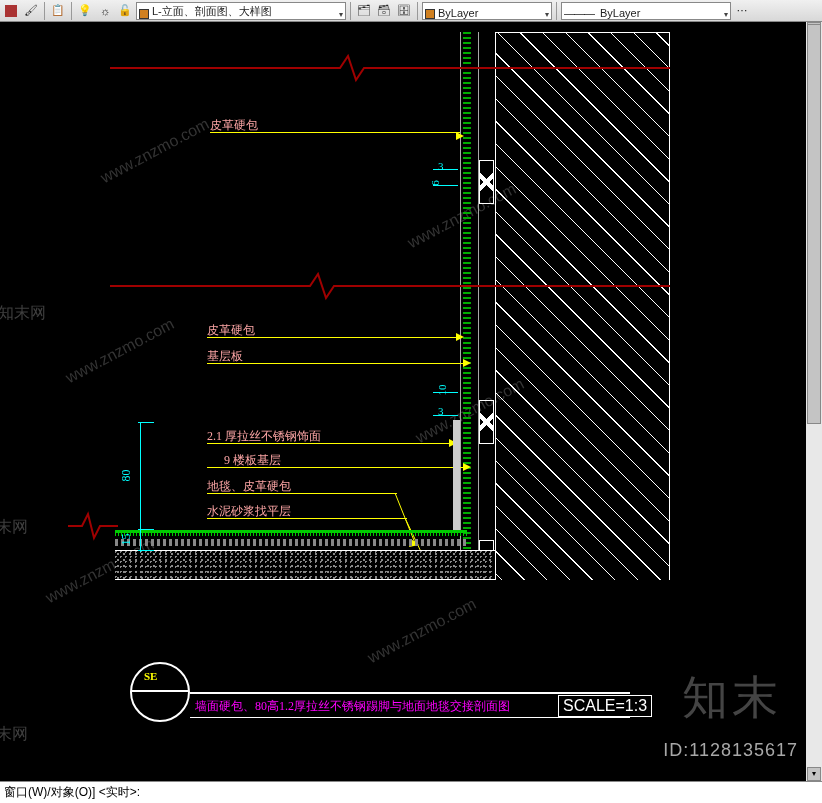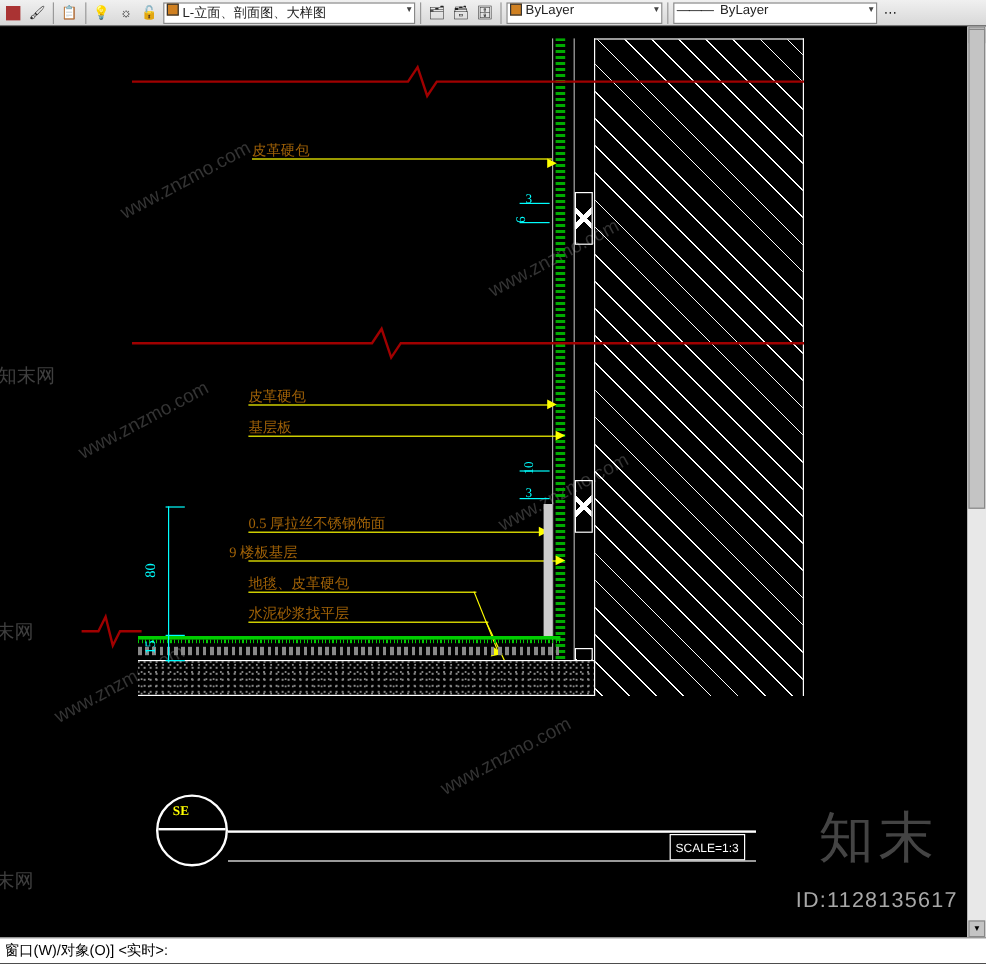--- a/index.html
+++ b/index.html
@@ -1,28 +1,28 @@
 <!DOCTYPE html>
 <html><head>
 <meta charset="utf-8">
 <style>
 *{box-sizing:border-box;margin:0;padding:0;font-family:"Microsoft YaHei","SimSun",sans-serif}
 body{background:#000;width:822px;height:803px;overflow:hidden;position:relative}
 .toolbar{height:22px;background:linear-gradient(#f0f0f0,#d8d8d8);border-bottom:1px solid #888;display:flex;align-items:center;font-size:11px;color:#222;gap:2px;padding:0 2px}
 .tb-sep{width:1px;height:18px;background:#999;margin:0 2px}
 .tb-btn{width:18px;height:18px;display:flex;align-items:center;justify-content:center;border:1px solid transparent;cursor:pointer}
-.combo{height:18px;background:#fff;border:1px solid #888;display:flex;align-items:flex-start;padding:0 2px;font-size:11px;min-width:0}
+.combo{height:18px;background:#fff;border:1px solid #888;display:flex;align-items:flex-end;padding:0 2px;font-size:11px;min-width:0}
 .combo .sw{width:10px;height:10px;border:1px solid #333;margin-right:3px;flex-shrink:0}
 .combo .dd{margin-left:auto;font-size:8px;color:#444;padding-left:4px}
 .canvas{position:absolute;top:22px;left:0;right:0;bottom:22px;background:#000}
 .scroll-v{position:absolute;right:0;top:22px;bottom:22px;width:16px;background:#e8e8e8}
 .scroll-v .thumb{position:absolute;top:2px;left:1px;right:1px;height:400px;background:#c4c4c4;border:1px solid #888}
 .scroll-v .arr{position:absolute;left:1px;right:1px;height:14px;background:#c4c4c4;border:1px solid #888;font-size:8px;text-align:center;line-height:12px}
 .cmdbar{position:absolute;bottom:0;left:0;right:0;height:22px;background:#fff;border-top:1px solid #888;font-size:12px;display:flex;align-items:center;padding:0 4px;font-family:SimSun,monospace}
-.txt{position:absolute;color:#a16207;font-size:12px;white-space:nowrap;font-family:SimSun,serif}
+.txt{position:absolute;color:#fca5a5;font-size:12px;white-space:nowrap;font-family:SimSun,serif}
 .txt-c{color:#0ff}
 .txt-w{color:#fff}
 .wm{position:absolute;color:#3a3a3a;font-size:16px;transform:rotate(-28deg);font-family:Arial;pointer-events:none;opacity:.9}
 .wm2{position:absolute;color:#4a4a4a;font-size:16px;font-family:"Microsoft YaHei";pointer-events:none;opacity:.85}
 .hatch{position:absolute;overflow:hidden}
 .hatch::before{content:"";position:absolute;inset:-20px;background:repeating-linear-gradient(45deg,#fff 0,#fff 1px,transparent 1px,transparent 16px)}
 .gravel{position:absolute;background-image:radial-gradient(#888 1px,transparent 1px),radial-gradient(#888 1px,transparent 1px);background-size:6px 6px,5px 5px;background-position:0 0,3px 3px;background-color:#000;border-top:1px solid #fff;border-bottom:1px solid #fff}
 .leader{position:absolute;border-bottom:1px solid #ff0}
 .dim{position:absolute;border-left:1px solid #0ff}
 .dimh{position:absolute;border-top:1px solid #0ff}
@@ -116,27 +116,27 @@
   <svg style="top:311px;left:456px" width="10" height="10">
       <polygon points="0,0 8,4 0,8" fill="#ff0"></polygon>
     </svg>
 
   <div class="txt" style="top:326px;left:207px">基层板</div>
   <div class="leader" style="top:341px;left:207px;width:260px"></div>
   <svg style="top:337px;left:463px" width="10" height="10">
       <polygon points="0,0 8,4 0,8" fill="#ff0"></polygon>
     </svg>
 
-  <div class="txt" style="top:406px;left:207px">0.5 厚拉丝不锈钢饰面</div>
+  <div class="txt" style="top:406px;left:207px">2.1 厚拉丝不锈钢饰面</div>
   <div class="leader" style="top:421px;left:207px;width:246px"></div>
   <svg style="top:417px;left:449px" width="10" height="10">
       <polygon points="0,0 8,4 0,8" fill="#ff0"></polygon>
     </svg>
 
-  <div class="txt" style="top:430px;left:191px">9 楼板基层</div>
+  <div class="txt" style="top:430px;left:224px">9 楼板基层</div>
   <div class="leader" style="top:445px;left:207px;width:260px"></div>
   <svg style="top:441px;left:463px" width="10" height="10">
       <polygon points="0,0 8,4 0,8" fill="#ff0"></polygon>
     </svg>
 
   <div class="txt" style="top:456px;left:207px">地毯、皮革硬包</div>
   <div class="leader" style="top:471px;left:207px;width:190px"></div>
   <svg style="top:471px;left:395px" width="30" height="60">
       <polyline points="0,0 20,50" stroke="#ff0" fill="none"></polyline>
       <polygon points="16,46 24,52 14,54" fill="#ff0"></polygon>
@@ -170,22 +170,23 @@
   <div class="dimh" style="top:528px;left:138px;width:16px"></div>
   <div class="txt txt-c" style="top:446px;left:120px;transform:rotate(-90deg)">80</div>
   <div class="txt txt-c" style="top:510px;left:120px;transform:rotate(-90deg)">15</div>
 
   <div class="tag" style="top:640px;left:130px"></div>
   <div style="position:absolute;top:668px;left:132px;width:56px;border-top:2px solid #fff"></div>
   <div class="txt" style="top:648px;left:144px;color:#ff0;font-size:11px;font-weight:bold">SE</div>
 
   <div class="underln" style="top:670px;left:190px;width:440px"></div>
   <div class="underln" style="top:695px;left:190px;width:440px;border-top-width:1px"></div>
+  <div class="txt" style="top:676px;left:195px;color:#f0f;font-size:12px">墙面硬包、80高1.2厚拉丝不锈钢踢脚与地面地毯交接剖面图</div>
   <div style="position:absolute;top:673px;left:558px;border:1px solid #fff;padding:1px 4px">
-    <span class="txt-w" style="position:static;font-size:10px">SCALE=1:3</span>
+    <span class="txt-w" style="position:static;font-size:16px">SCALE=1:3</span>
   </div>
 
   <div style="position:absolute;bottom:52px;right:40px;color:#7d7d7d;font-size:46px;font-weight:300;letter-spacing:4px;opacity:.55">知末</div>
   <div style="position:absolute;bottom:20px;right:24px;color:#a8a8a8;font-size:18px;letter-spacing:1px;font-family:Arial">ID:1128135617</div>
 </div>
 
 <div class="scroll-v">
   <div class="arr" style="top:0">▴</div>
   <div class="thumb"></div>
   <div class="arr" style="bottom:0">▾</div>

